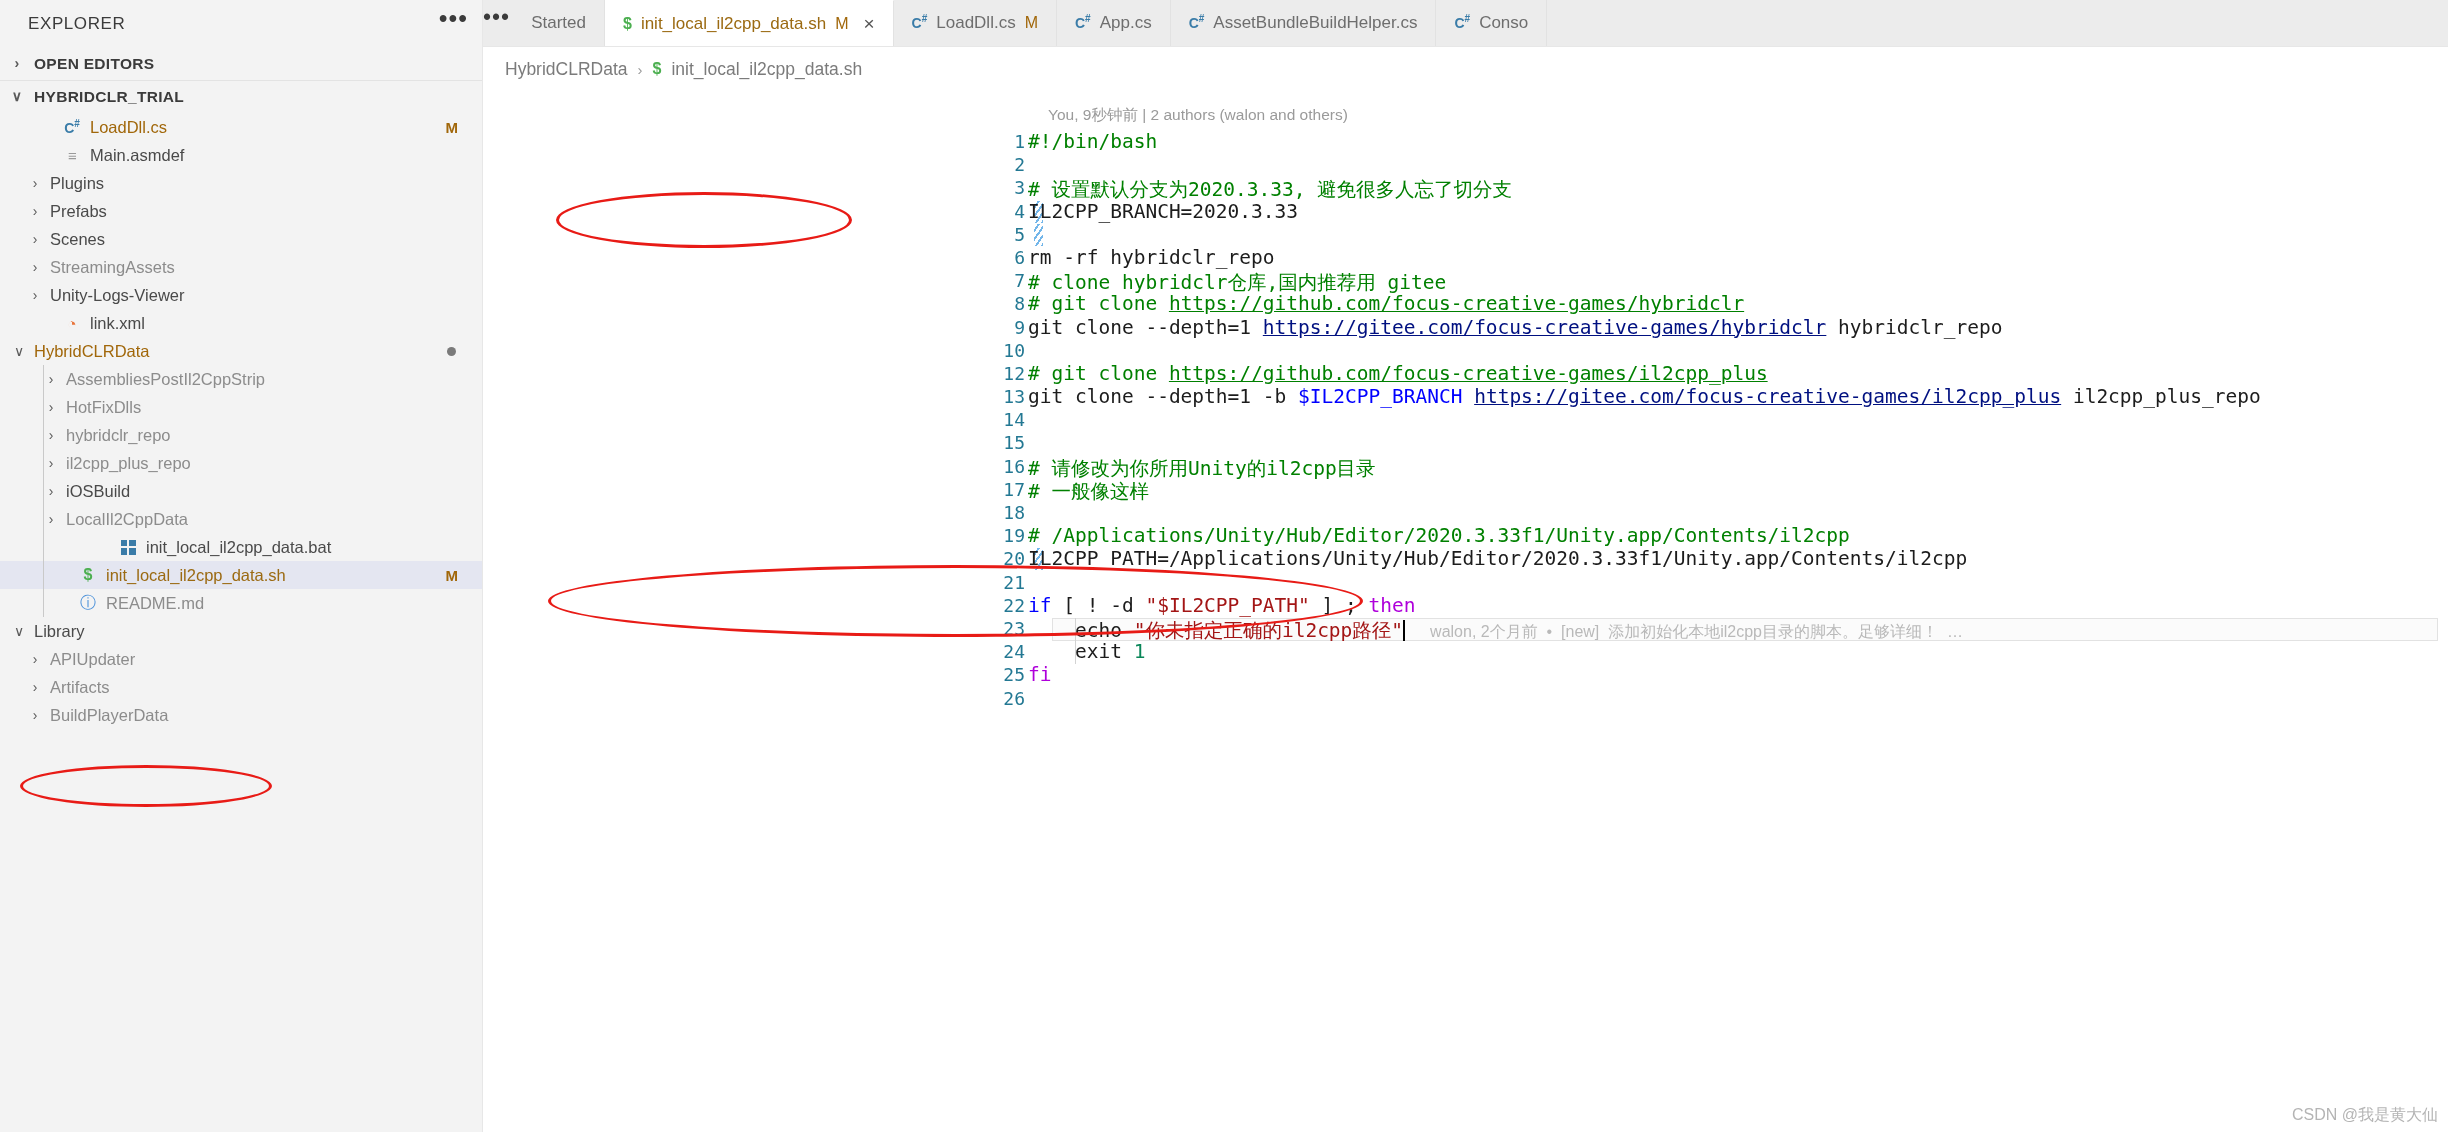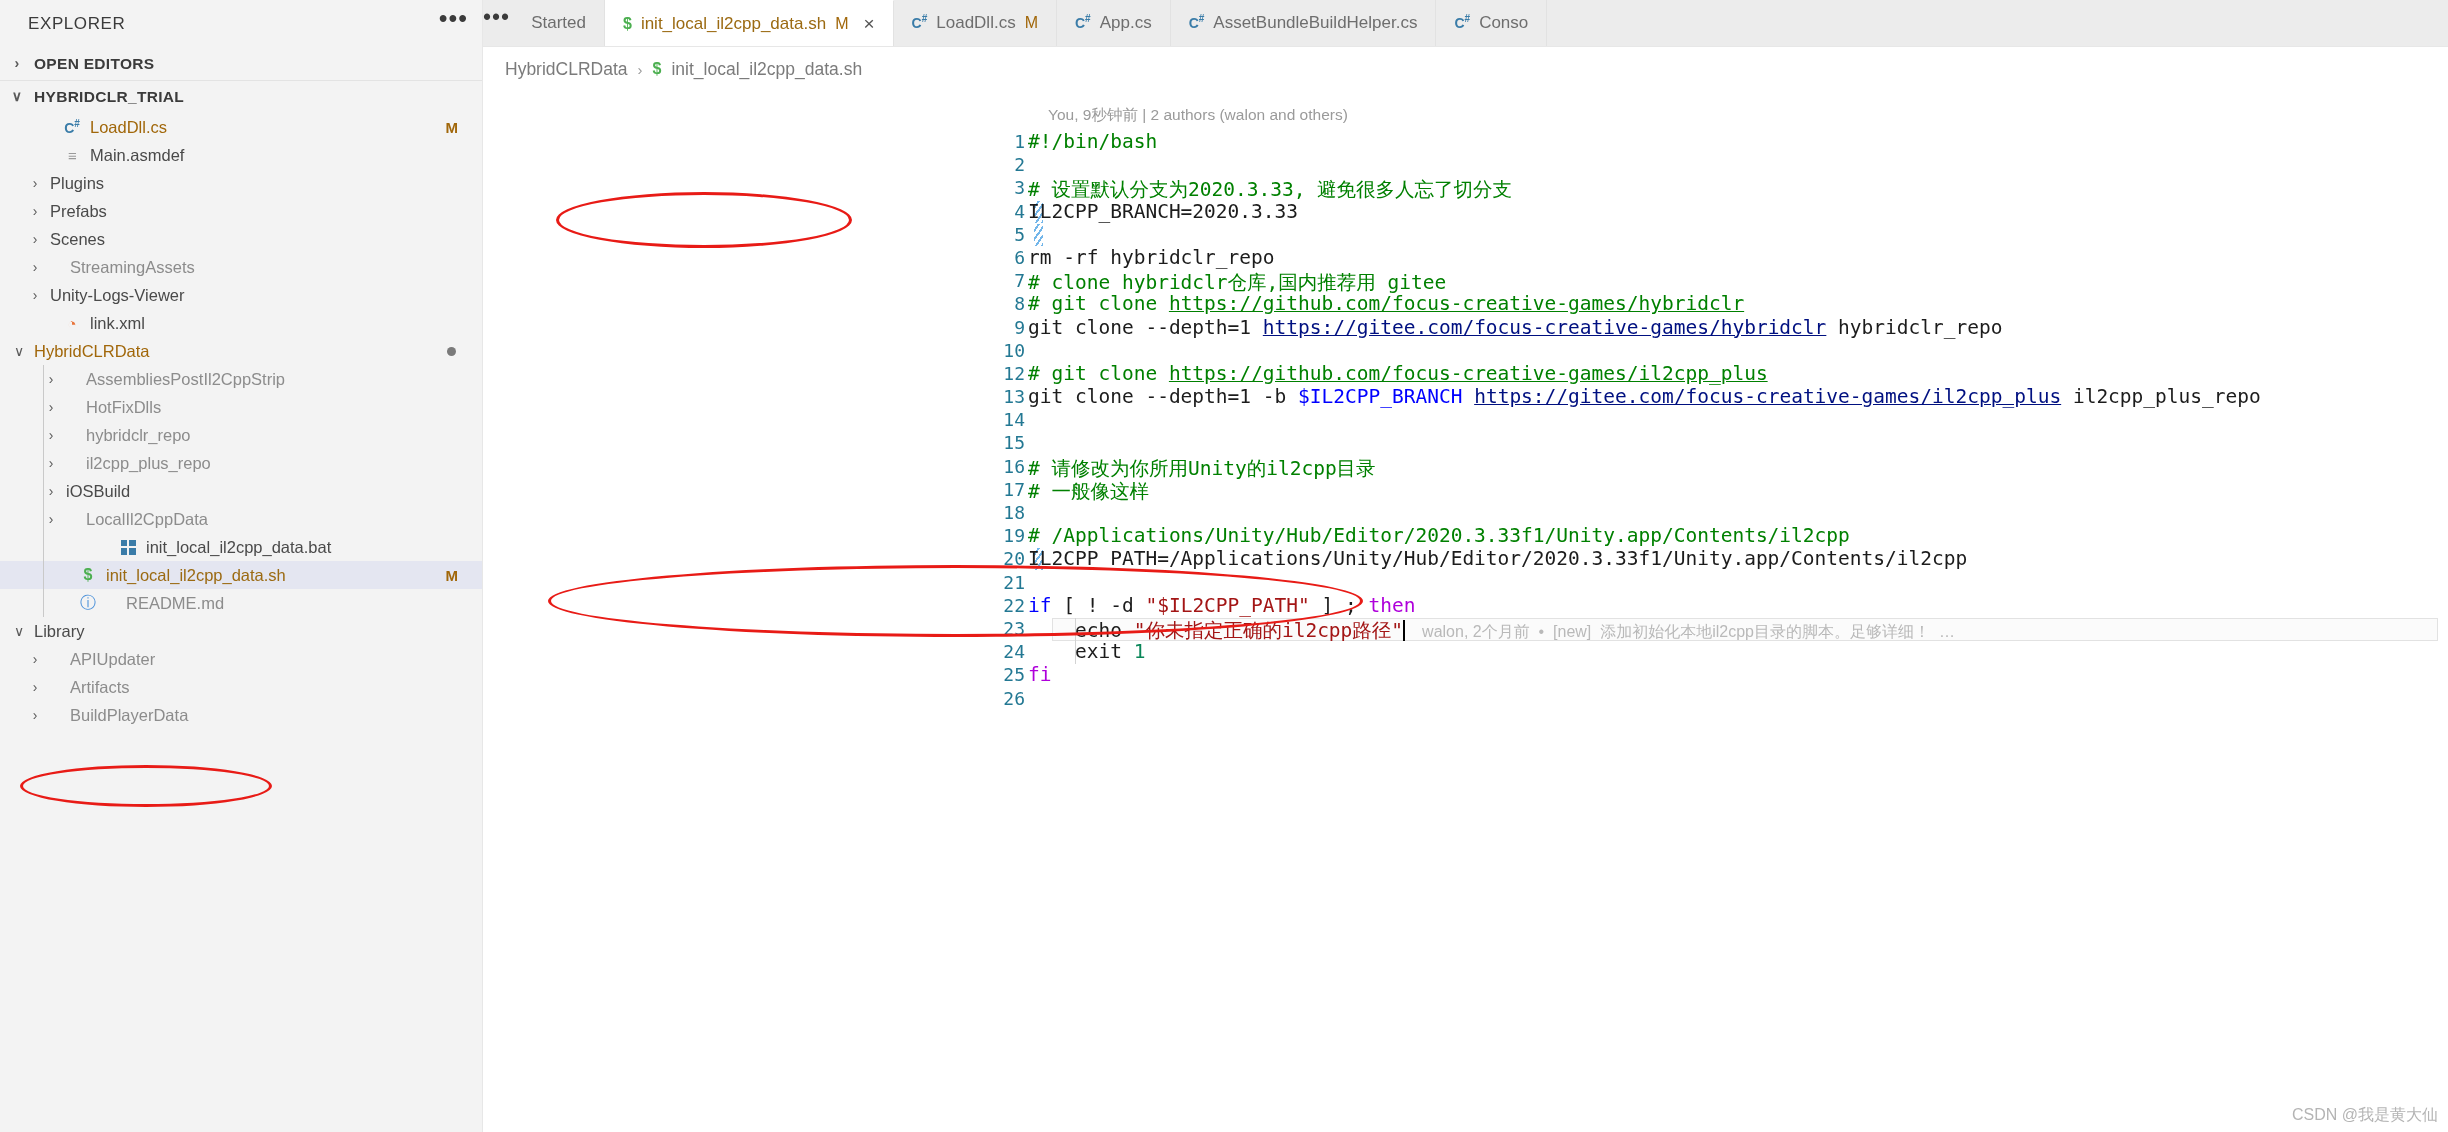--- a/index.html
+++ b/index.html
@@ -50,21 +50,21 @@
     width: 18px; flex:0 0 18px; text-align:center; font-size:14px; color:#5a5a5a;
   }
   .row .ficon {
     width: 24px; flex:0 0 24px; text-align:center; font-size:14px;
     display:inline-flex; align-items:center; justify-content:center;
   }
   .row .lbl { padding-left: 6px; }
   .row .badge {
     position:absolute; right: 24px; font-size:15px; font-weight:700;
   }
-  .dim { color:#8c8c8c;margin-left:20px; }
+  .dim { color:#8c8c8c; }
   .dark { color:#4a4a4a; }
   .gold { color:#a1670a; }
   .goldfile { color:#9b6a12; }
   .mbadge { color:#a1670a; }
   .row.selected { background:#e4e6f1; }
   .guide {
     position:absolute; width:1px; background:#c9c9c9; left:43px;
   }
   .dot-modified {
     position:absolute; right:26px; width:9px; height:9px; border-radius:50%;
@@ -148,21 +148,21 @@
   .tok-txt { color:#1c1c1c; }
   .tok-url { color:#008000; text-decoration:underline; }
   .tok-url-b { color:#001080; text-decoration:underline; }
   .tok-num { color:#098658; }
   .cursor {
     display:inline-block; width:2px; height:21px; background:#000;
     vertical-align:-4px;
   }
   .blame-inline {
     color:#b9b9b9; font-family:"Liberation Sans", sans-serif; font-size:16px;
-    padding-left:17px;
+    padding-left:25px;
   }
   .line-hl {
     position:absolute; left:569px; right:10px; height:23.2px;
     border:1px solid #e2e2e2; background:#fbfbfb; z-index:0;
   }
   .indent-guide{
     position:absolute; width:1px; background:#d3d3d3; height:23.2px; left:592px;
   }
 
   

